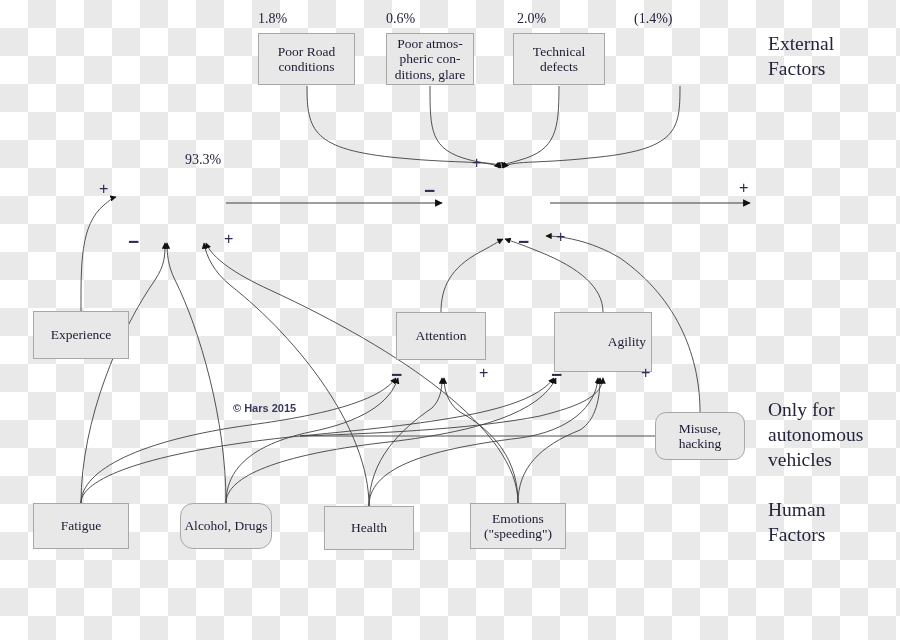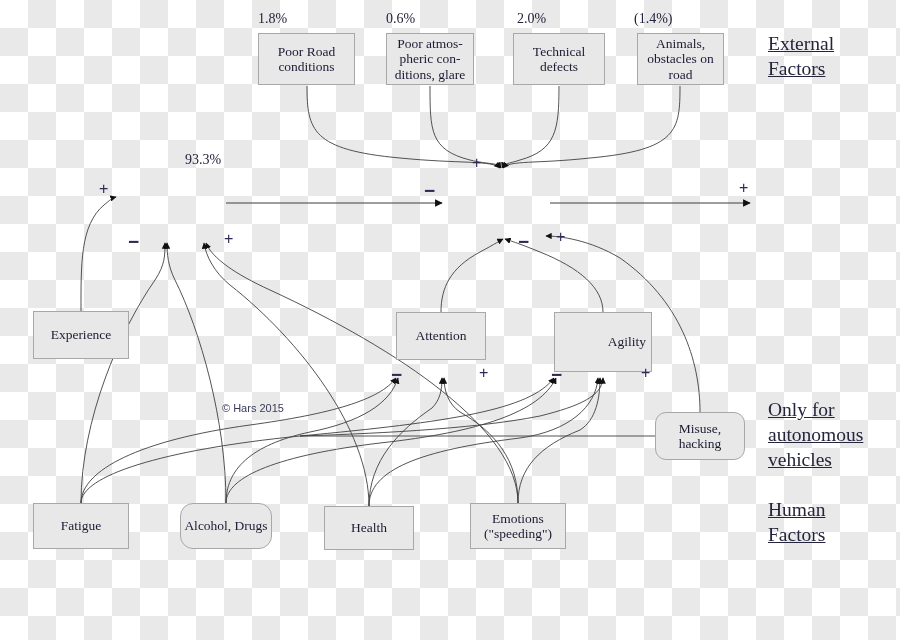--- a/index.html
+++ b/index.html
@@ -61,21 +61,20 @@
     user-select:none;
   }
   .sign.minus{font-size:19px;font-weight:bold;}
   .grouplabel{
     position:absolute;
     color:#24243c;
     font-size:19.5px;
     line-height:1.28;
     z-index:3;
     white-space:pre-line;
-    text-decoration:underline;
   }
   .copyright{
     position:absolute;
     color:#3a3a5c;
     font-size:11px;
     font-family:"Liberation Sans", sans-serif;
     z-index:3;
     white-space:nowrap;
   }
 </style>
@@ -136,25 +135,20 @@
 conditions</span>
     </div>
   <div class="node" style="left: 386px; top: 33px; width: 88px; height: 52px;">
       <span>Poor atmos-
 pheric con-
 ditions, glare</span>
     </div>
   <div class="node" style="left: 513px; top: 33px; width: 92px; height: 52px;">
       <span>Technical
 defects</span>
-    </div>
-  <div class="node" style="left: 637px; top: 33px; width: 87px; height: 52px;">
-      <span>Animals,
-obstacles
-on road</span>
     </div>
   <div class="node" style="left: 33px; top: 311px; width: 96px; height: 48px;">
       <span>Experience</span>
     </div>
   <div class="node" style="left: 396px; top: 312px; width: 90px; height: 48px;">
       <span>Attention</span>
     </div>
   <div class="node" style="left: 554px; top: 312px; width: 98px; height: 60px; padding-left: 48px;">
       <span>Agility</span>
     </div>
@@ -197,14 +191,14 @@
   <div class="sign" style="left: 641px; top: 365px;">+</div>
 
   <div class="grouplabel" style="left: 768px; top: 32px;">External
 Factors</div>
   <div class="grouplabel" style="left: 768px; top: 398px;">Only for
 autonomous
 vehicles</div>
   <div class="grouplabel" style="left: 768px; top: 498px;">Human
 Factors</div>
 
-  <div class="copyright" style="left:222px; top:402px;">© Hars 2015</div>
+  <div class="copyright" style="left:233px; top:402px;font-weight:bold;">© Hars 2015</div>
 </div>
 
 </body></html>

